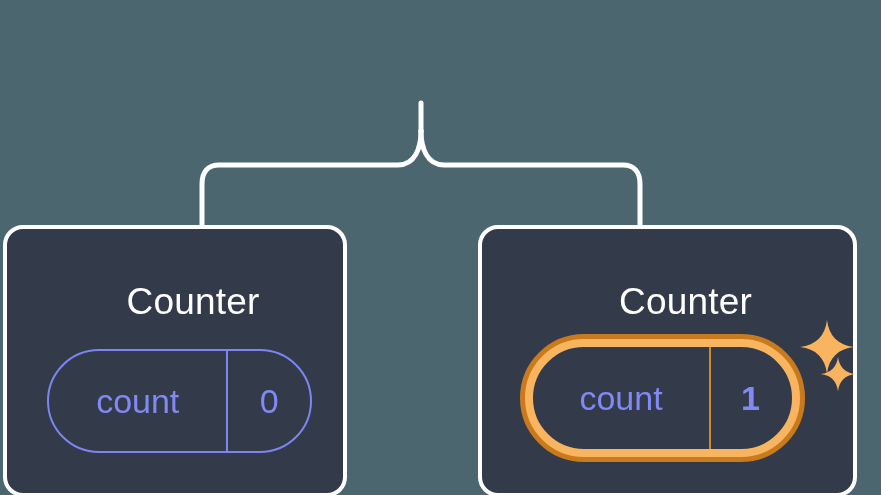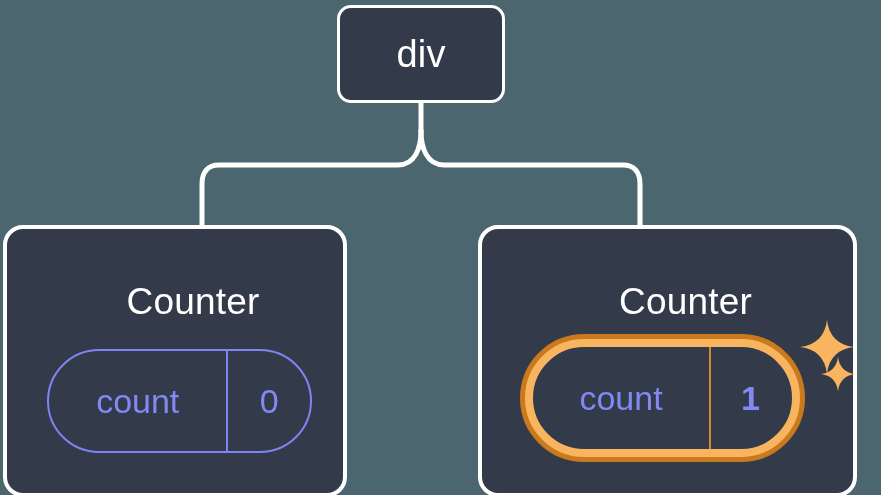--- a/index.html
+++ b/index.html
@@ -173,23 +173,20 @@
 
   <svg id="connectors" viewBox="0 0 881 495" xmlns="http://www.w3.org/2000/svg">
 
     <path d="M421,103 L421,131" fill="none" stroke="#ffffff" stroke-width="5" stroke-linecap="round"></path>
 
     <path d="M421,131 C421,148 415,165 398,165 L219,165 C208,165 202,172 202,184 L202,226" fill="none" stroke="#ffffff" stroke-width="5" stroke-linecap="round"></path>
 
     <path d="M421,131 C421,148 427,165 444,165 L623,165 C634,165 640,172 640,184 L640,226" fill="none" stroke="#ffffff" stroke-width="5" stroke-linecap="round"></path>
   </svg>
 
-  <div class="node" id="node-div">
-    <span class="node-title">div</span>
-  </div>
 
   <div class="node card" id="node-counter-left">
     <span class="node-title">Counter</span>
 
     <div class="pill-wrap" id="pill-left">
       <div class="pill pill-plain">
         <span class="pill-key">count</span>
         <span class="pill-val">0</span>
       </div>
     </div>

